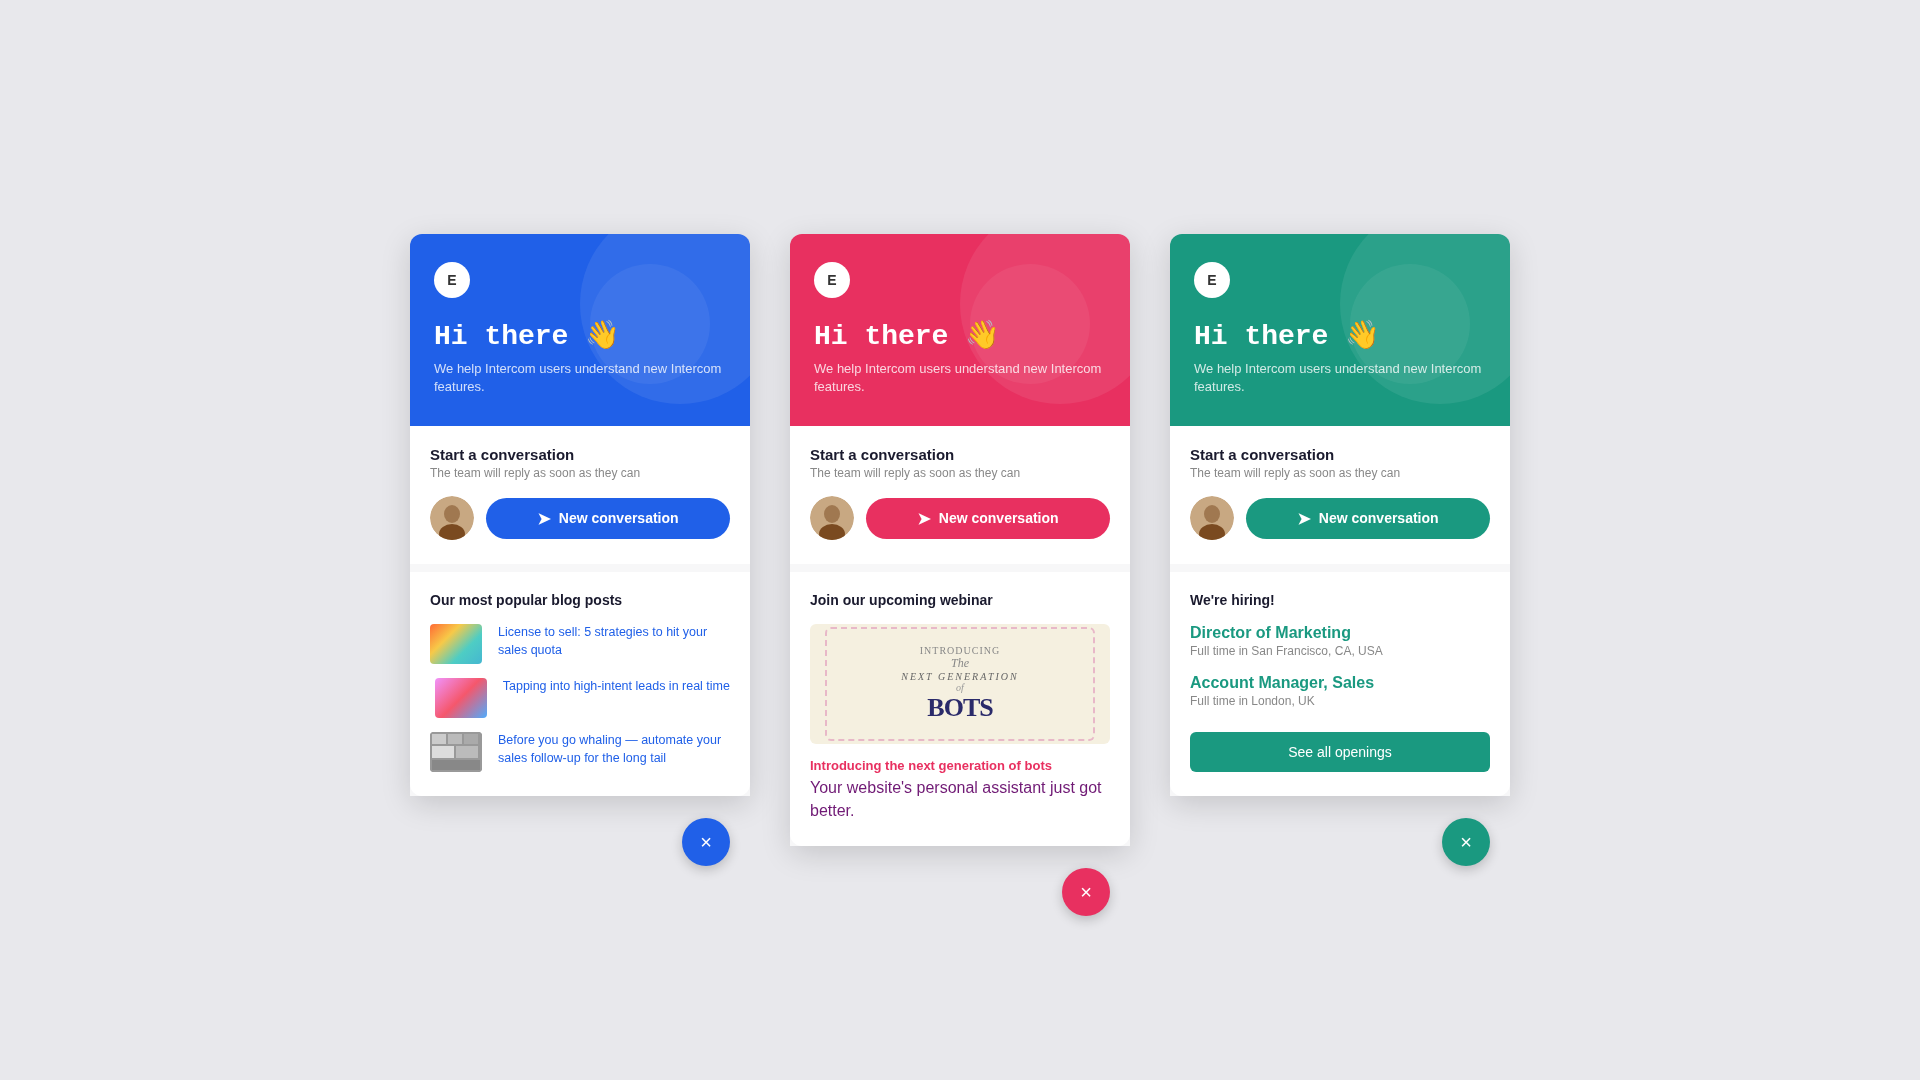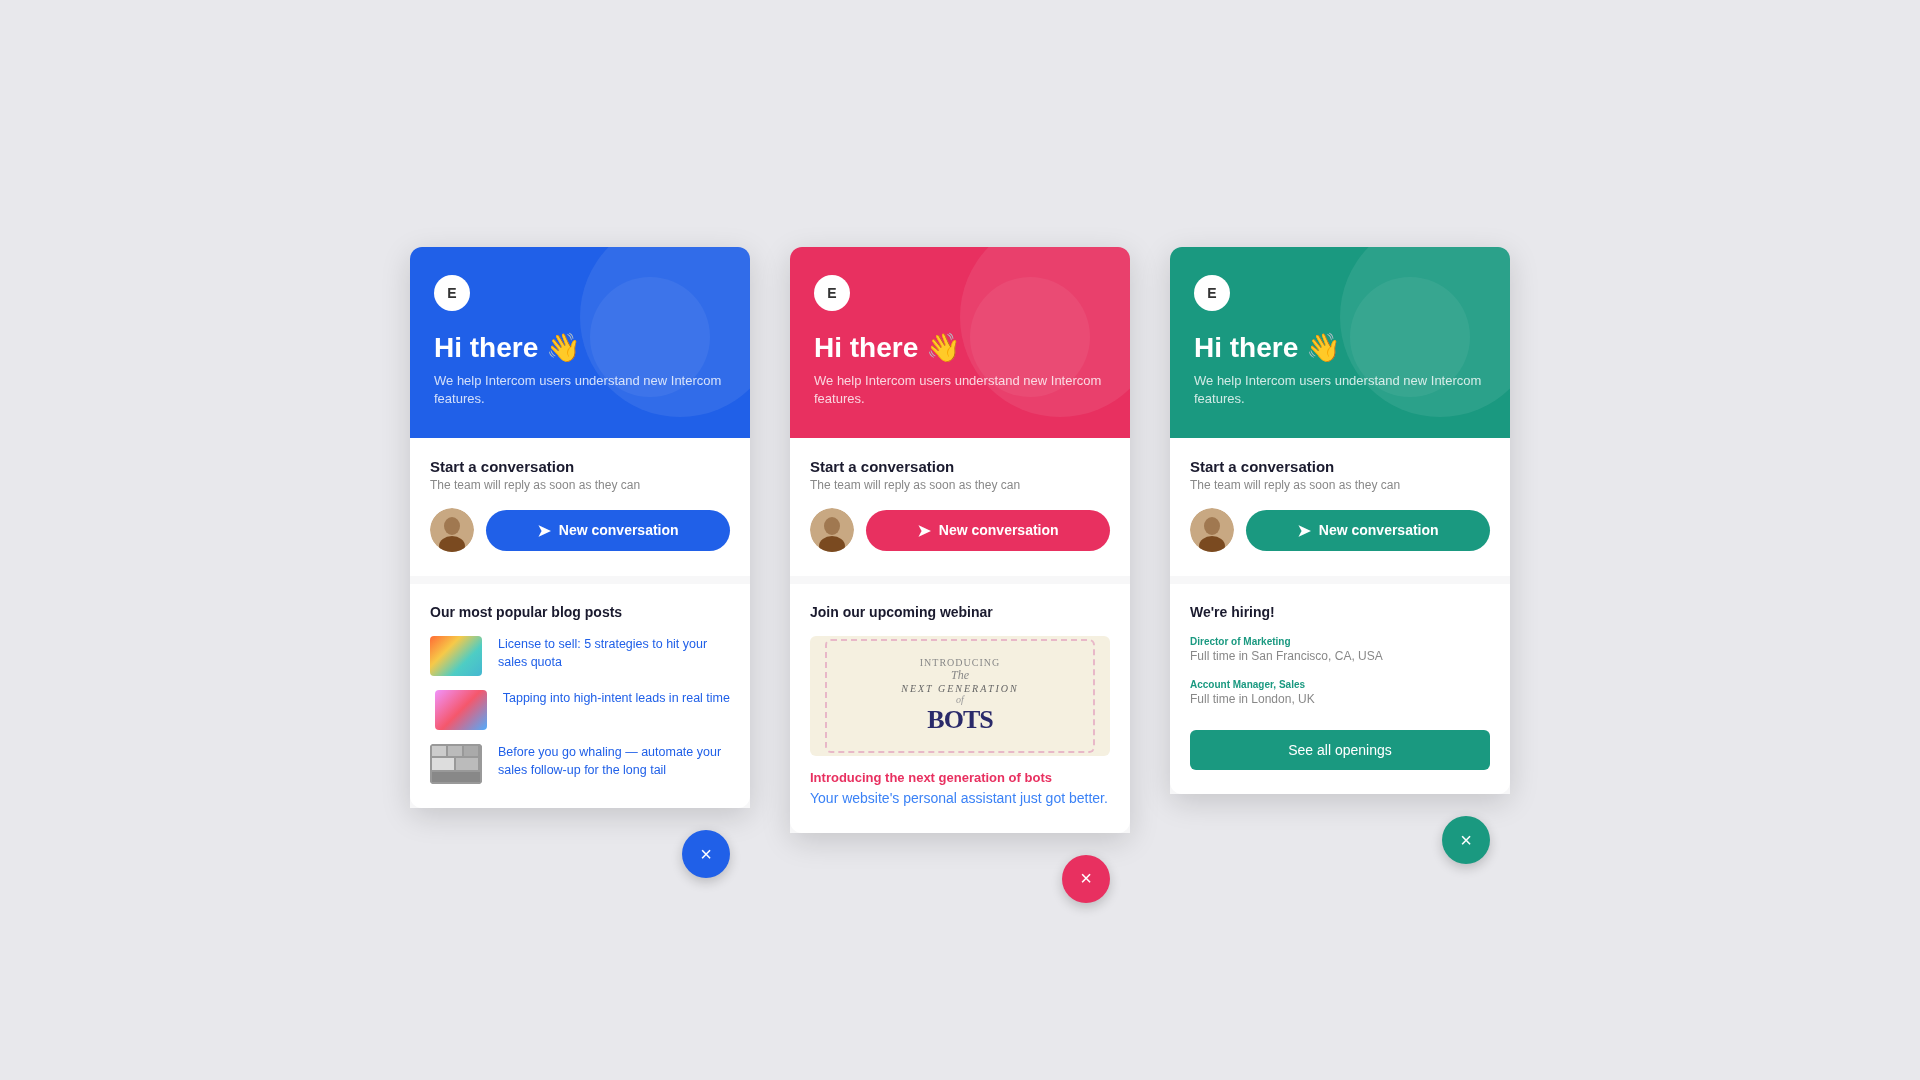--- a/index.html
+++ b/index.html
@@ -72,20 +72,21 @@
       position: relative;
       z-index: 1;
     }
     .header-title {
       color: white;
       font-size: 28px;
       font-weight: 700;
       margin-bottom: 8px;
       position: relative;
       z-index: 1;
+      font-family: Liberation Mono, monospace;
     }
     .header-subtitle {
       color: rgba(255,255,255,0.8);
       font-size: 13px;
       line-height: 1.4;
       position: relative;
       z-index: 1;
     }
     .widget-body {
       background: #f7f7f8;
@@ -192,31 +193,31 @@
       position: relative;
     }
     .webinar-title-link {
       font-size: 13px;
       color: #e83060;
       font-weight: 600;
       margin-bottom: 4px;
       display: block;
     }
     .webinar-desc {
-      font-size: 14px;
-      color: #3b82f6;
+      font-size: 16px;
+      color: #701a75;
       line-height: 1.4;
     }
 
     
     .job-item {
       margin-bottom: 16px;
     }
     .job-link {
-      font-size: 10px;
+      font-size: 16px;
       color: #1a9980;
       font-weight: 600;
       text-decoration: none;
       display: block;
       margin-bottom: 2px;
     }
     .job-meta {
       font-size: 12px;
       color: #888;
     }

